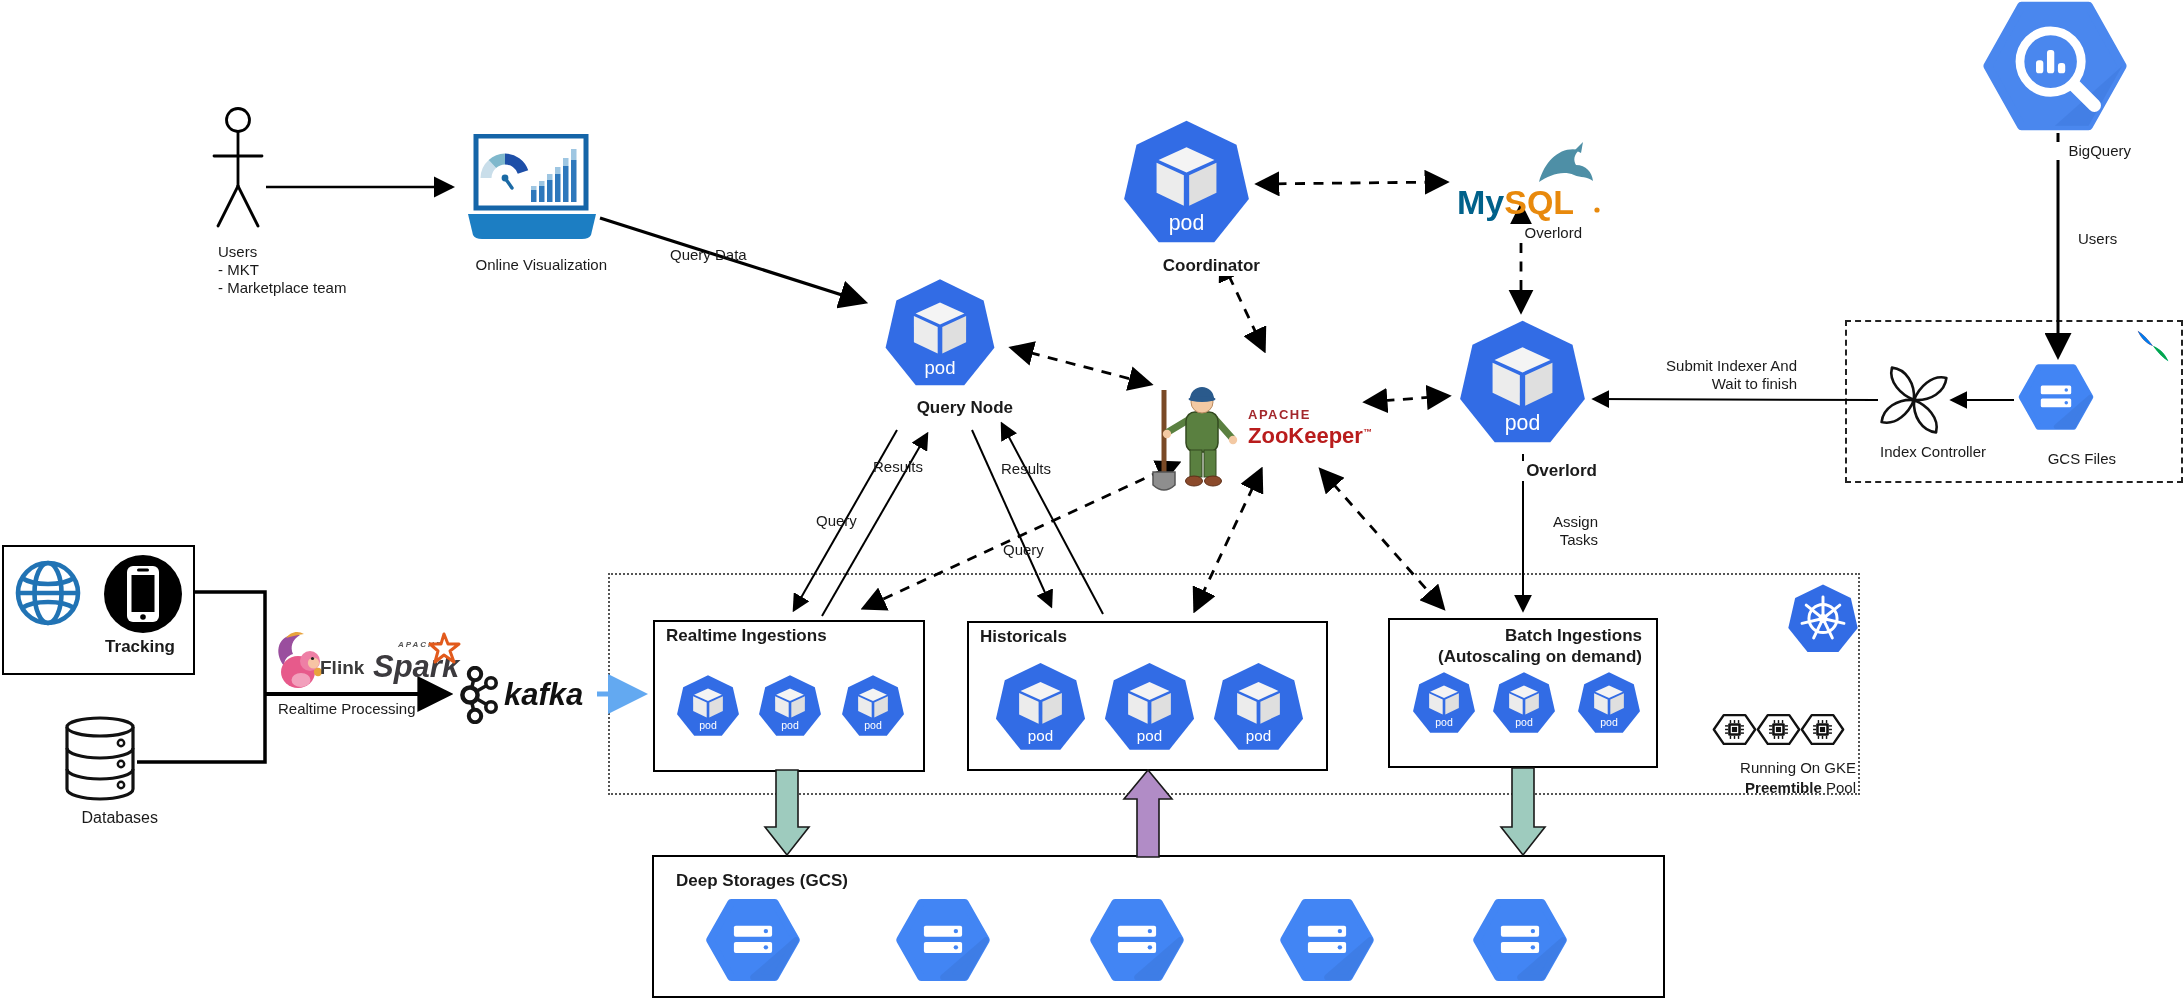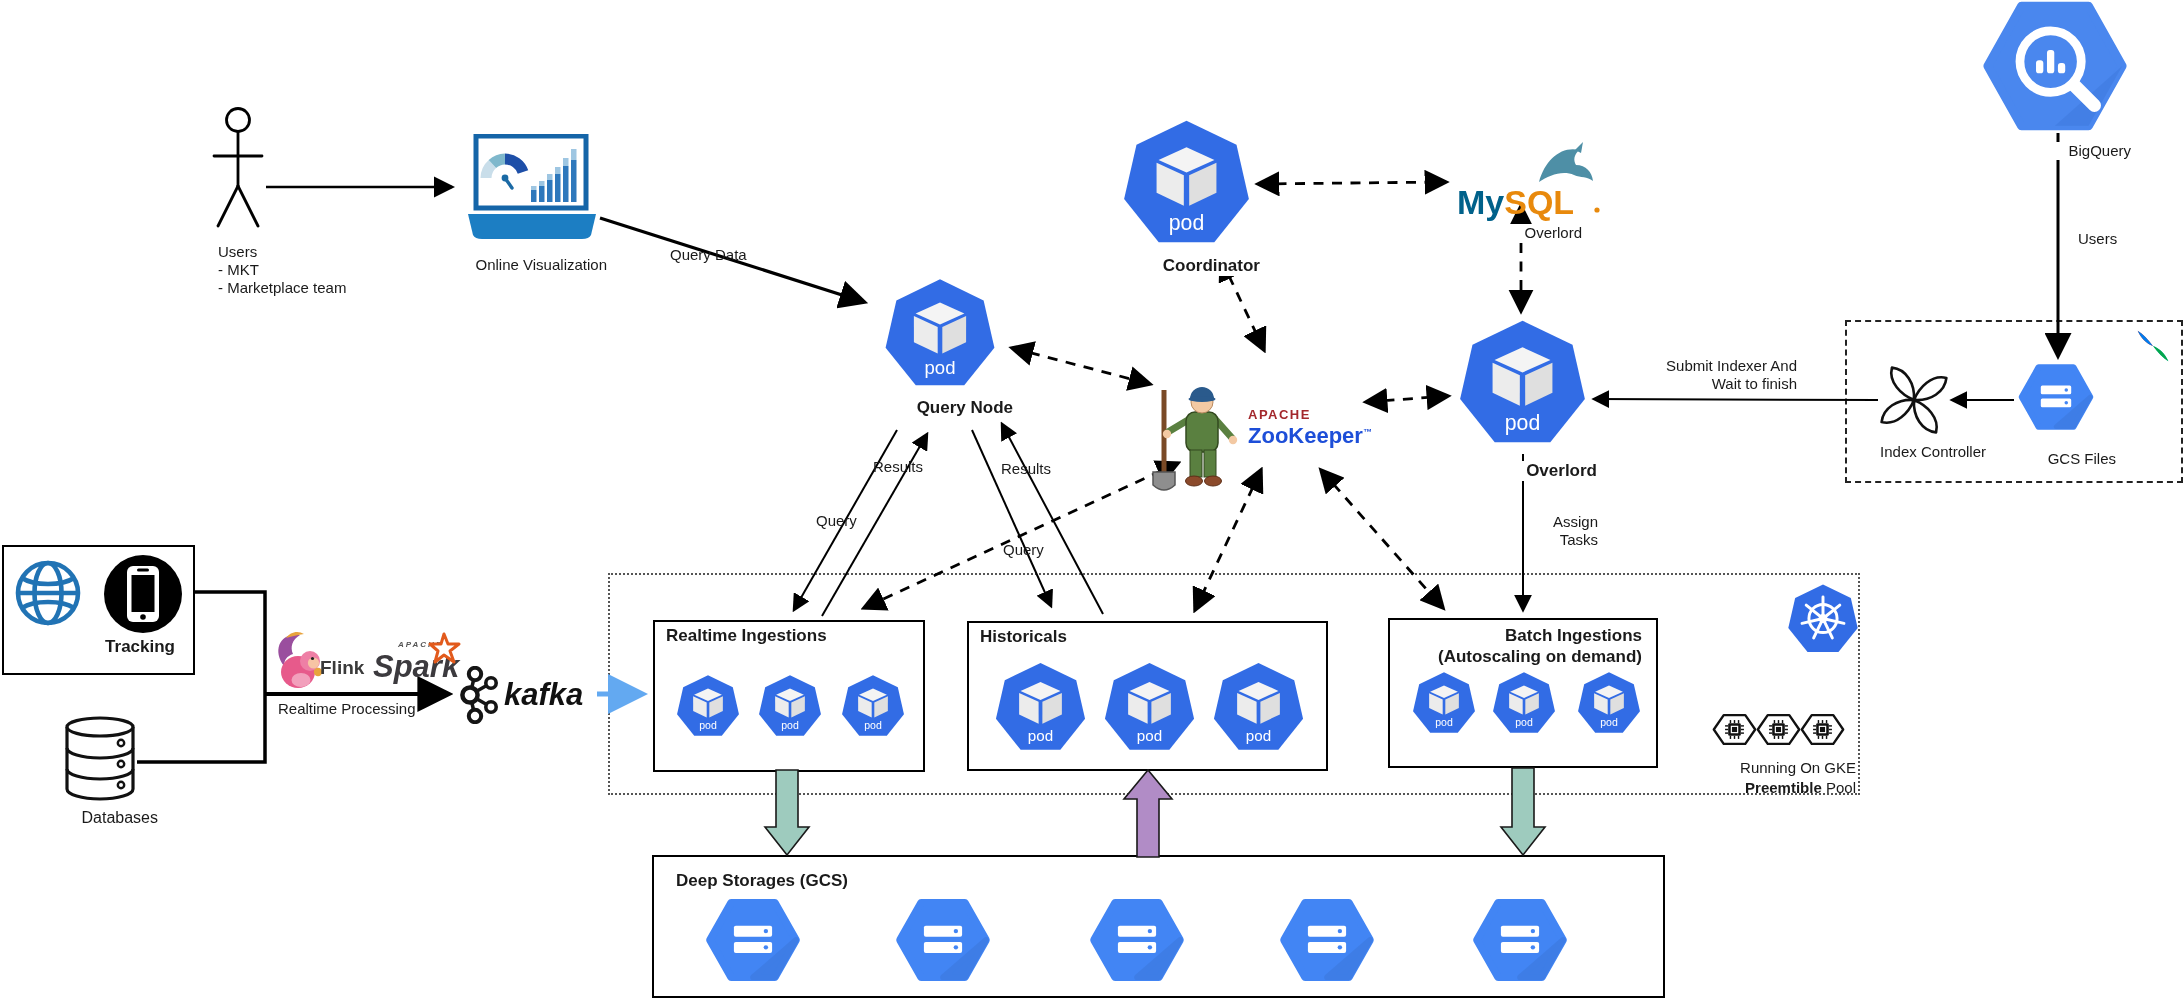--- a/index.html
+++ b/index.html
@@ -12,21 +12,21 @@
   .box{position:absolute;border:2px solid #000;background:#fff;box-sizing:border-box;}
   .gke{position:absolute;border:2px dotted #555;background:transparent;box-sizing:border-box;z-index:1;}
   .dashedbox{position:absolute;border:2px dashed #222;background:transparent;box-sizing:border-box;z-index:1;}
   .boxtitle{position:absolute;font-size:17px;font-weight:bold;white-space:nowrap;}
   svg.icon{position:absolute;z-index:4;}
   .box{z-index:2;}
   #wires{position:absolute;left:0;top:0;z-index:3;pointer-events:none;}
   .lbl,.boxtitle{z-index:5;}
   .podtxt{fill:#fff;font-family:"Liberation Sans",sans-serif;font-size:16px;text-anchor:middle;}
   .zk-apache{font-size:13px;letter-spacing:1.5px;color:#A3282C;font-weight:bold;}
-  .zk-name{font-size:22px;font-weight:600;color:#1d4ed8;}
+  .zk-name{font-size:22px;font-weight:600;color:#b91c1c;}
   .zk-tm{font-size:9px;vertical-align:super;}
   .kafka-word{font-size:31px;font-weight:bold;color:#111;font-style:italic;}
   .flink-word{font-size:19px;font-weight:bold;color:#3a3a3a;}
 </style>
 </head>
 <body>
 
 <svg width="0" height="0" style="position:absolute">
   <defs>
     <g id="pod-shape">

